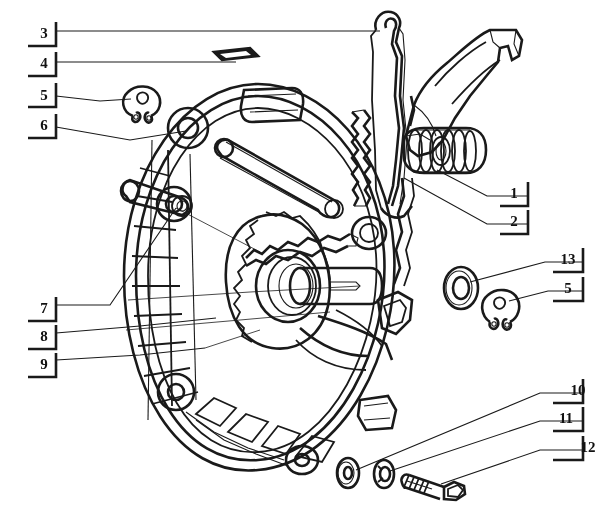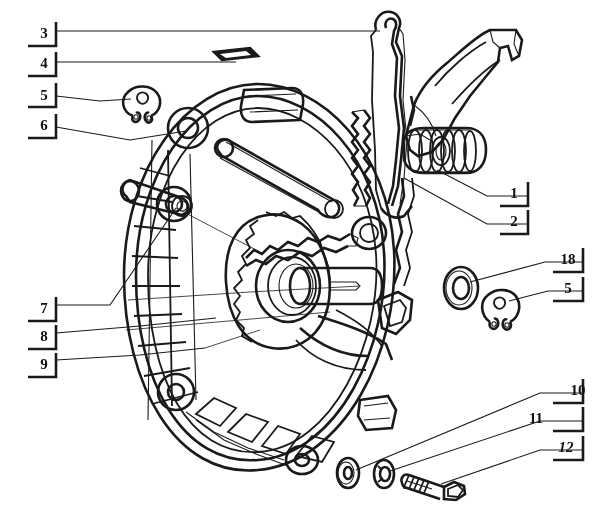--- a/index.html
+++ b/index.html
@@ -312,19 +312,19 @@
   <span class="callout-num" style="left:36px;top:26px;width:16px;">3</span>
   <span class="callout-num" style="left:36px;top:56px;width:16px;">4</span>
   <span class="callout-num" style="left:36px;top:88px;width:16px;">5</span>
   <span class="callout-num" style="left:36px;top:118px;width:16px;">6</span>
   <span class="callout-num" style="left:36px;top:301px;width:16px;">7</span>
   <span class="callout-num" style="left:36px;top:329px;width:16px;">8</span>
   <span class="callout-num" style="left:36px;top:357px;width:16px;">9</span>
 
   <span class="callout-num" style="left:506px;top:186px;width:16px;">1</span>
   <span class="callout-num" style="left:506px;top:214px;width:16px;">2</span>
-  <span class="callout-num" style="left:558px;top:252px;width:20px;">18</span>
+  <span class="callout-num" style="left:558px;top:252px;width:20px;">13</span>
   <span class="callout-num" style="left:560px;top:281px;width:16px;">5</span>
   <span class="callout-num" style="left:568px;top:383px;width:20px;">10</span>
-  <span class="callout-num" style="left:526px;top:411px;width:20px;">11</span>
-  <span class="callout-num" style="left:556px;top:440px;width:20px;font-style:italic;">12</span>
+  <span class="callout-num" style="left:556px;top:411px;width:20px;">11</span>
+  <span class="callout-num" style="left:578px;top:440px;width:20px;">12</span>
 
 </div>
 
 </body></html>

